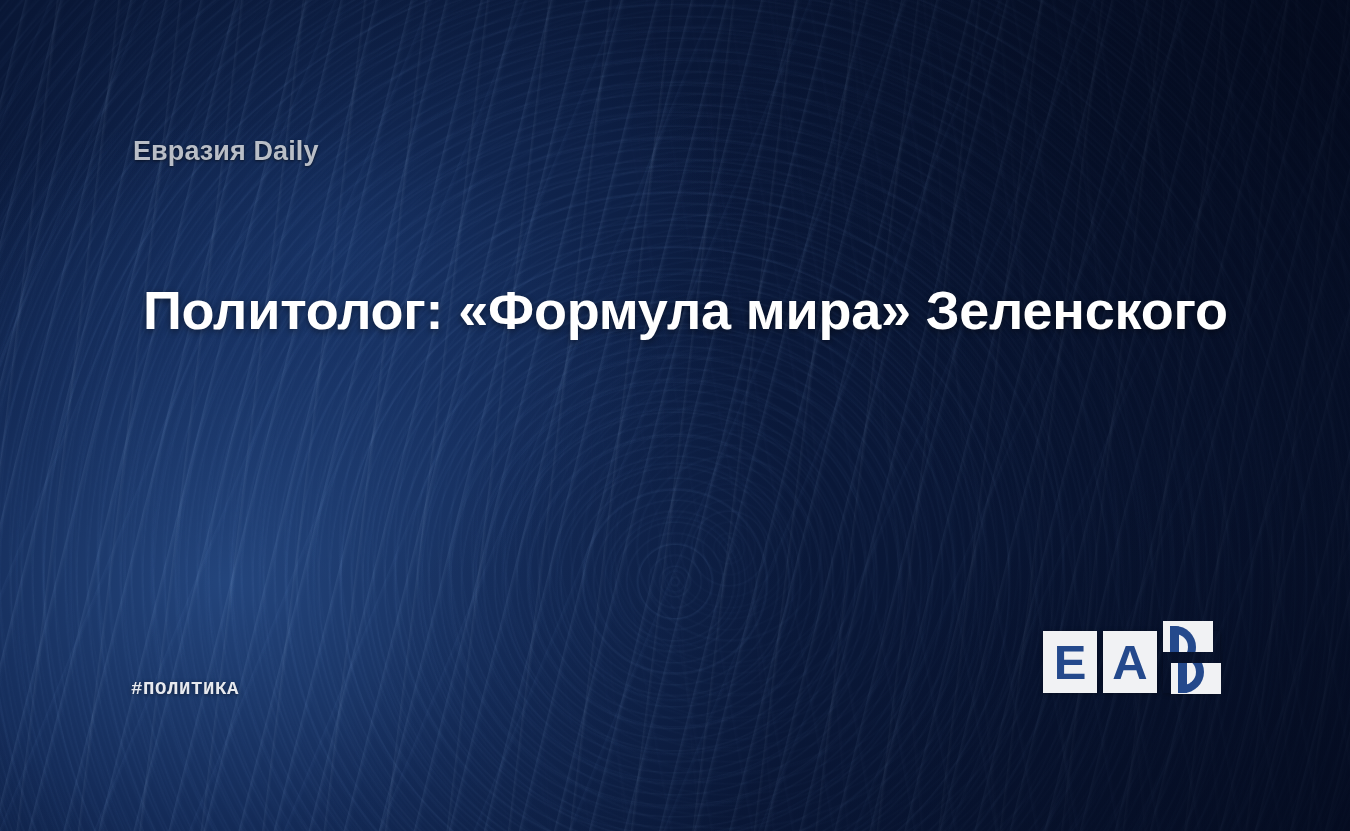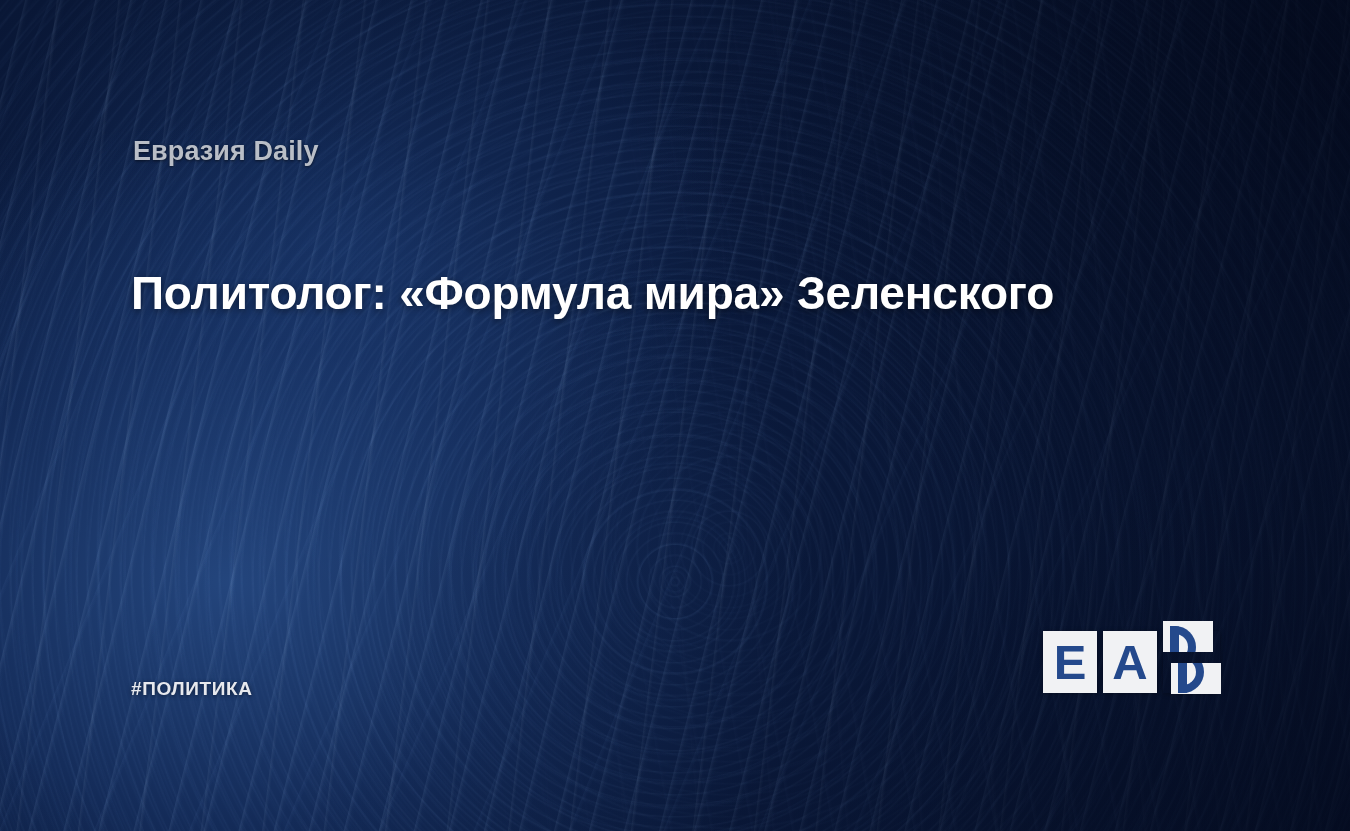--- a/index.html
+++ b/index.html
@@ -140,42 +140,43 @@
     color: #b9bec7;
     text-shadow: 0 1px 3px rgba(0,0,0,.55);
     white-space: nowrap;
   }
 
   .headline {
     position: absolute;
     left: 131px;
     top: 262px;
     width: 1110px;
-    margin: 0;
+    margin: 12px;
     color: #ffffff;
-    font-size: 46px;
+    font-size: 54px;
     font-weight: 700;
     line-height: 1.36;
     letter-spacing: -0.2px;
     text-shadow: 0 2px 7px rgba(0,0,0,.45);
   }
   .headline .line {
     display: block;
     white-space: nowrap;
   }
 
   .tag {
     position: absolute;
     left: 131px;
     top: 678px;
     font-size: 19px;
     font-weight: 700;
     letter-spacing: .6px;
     color: #e7e9ee;
     text-shadow: 0 1px 4px rgba(0,0,0,.5);
+    font-family: Liberation Mono, monospace;
   }
 
   
   .ead-mark {
     position: absolute;
     left: 1043px;
     top: 631px;
     width: 177px;
     height: 62px;
     display: flex;

